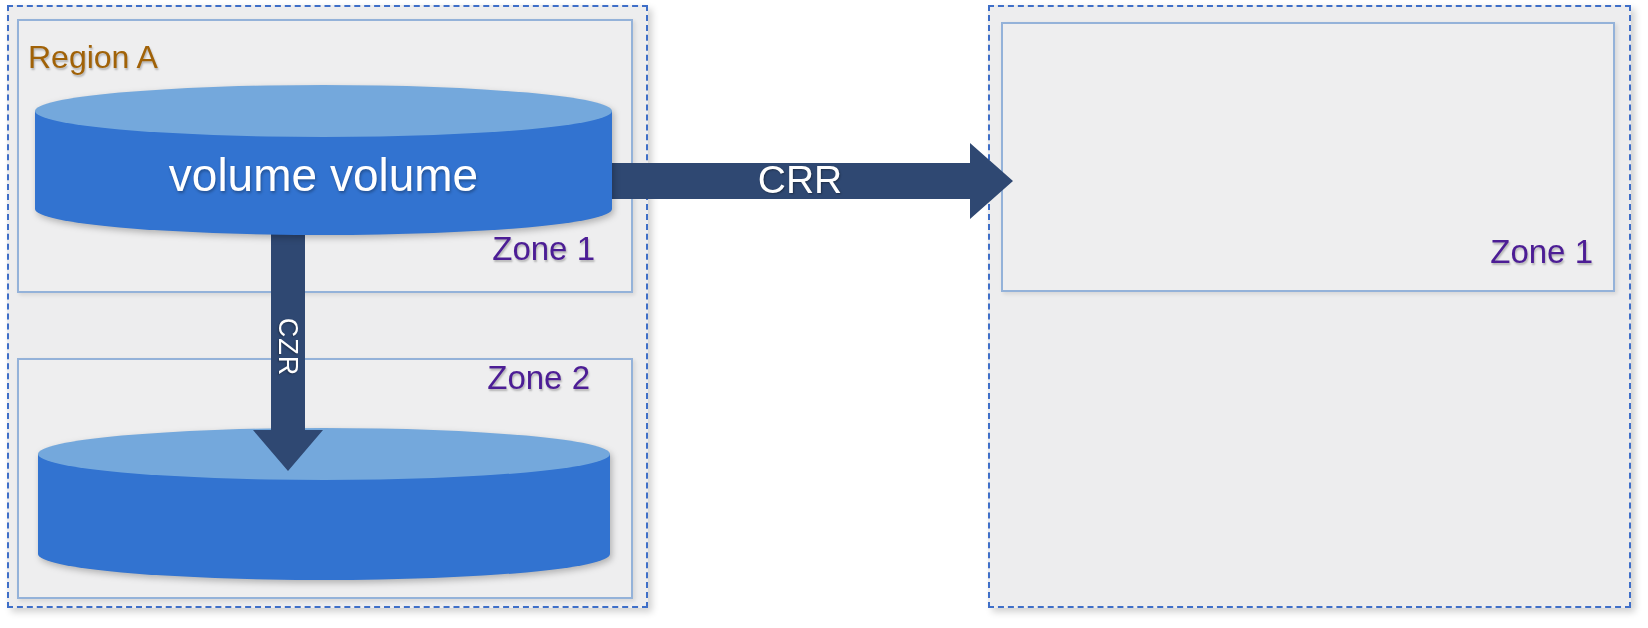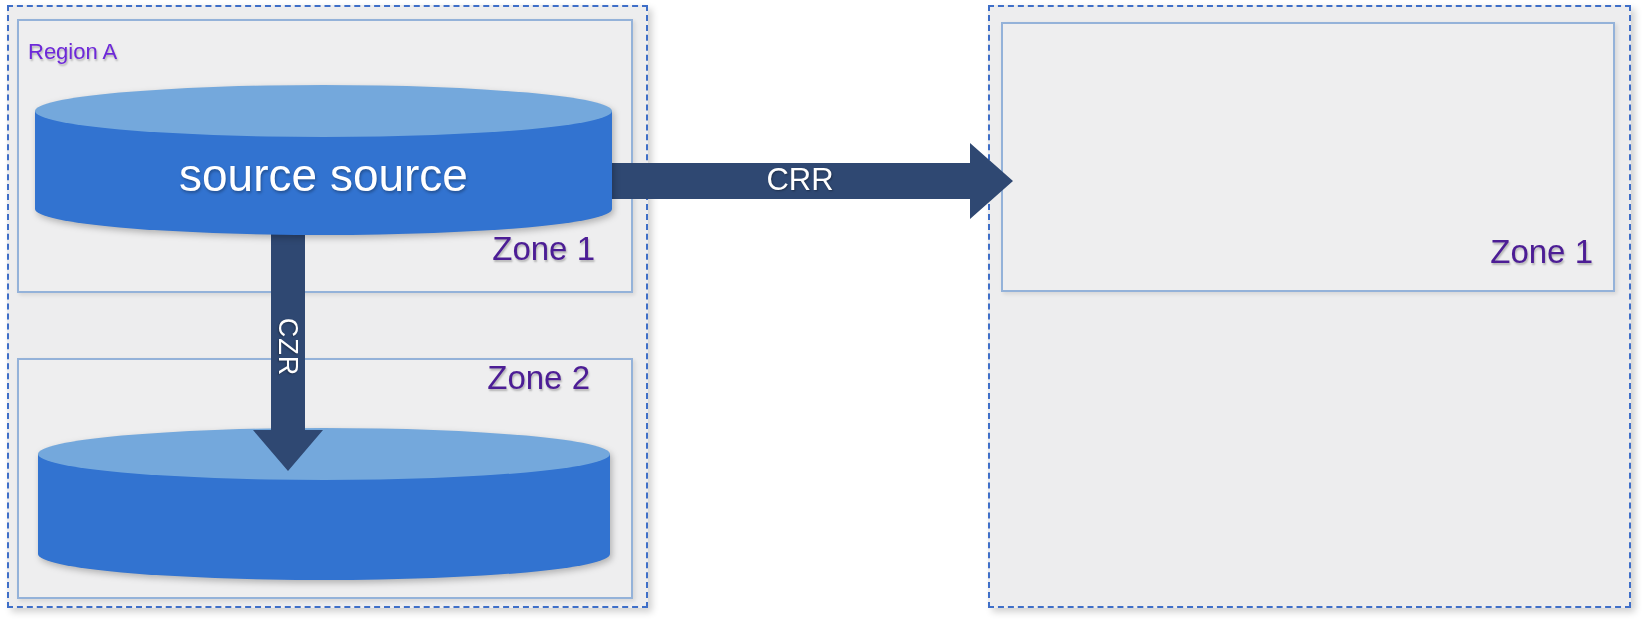--- a/index.html
+++ b/index.html
@@ -15,21 +15,21 @@
     z-index:1;
   }
   .zone{
     position:absolute;box-sizing:border-box;
     border:2px solid #94b2d9;background:#eeeeef;
     box-shadow:2px 2px 4px rgba(0,0,0,0.10);
     z-index:2;
   }
   
   .region-label{
-    position:absolute;z-index:6;color:#6d28d9;font-size:22px;line-height:1.1;
+    position:absolute;z-index:6;color:#a16207;font-size:32px;line-height:1.1;
     text-shadow:1px 2px 2px rgba(0,0,0,0.25);white-space:nowrap;
   }
   .zone-label{
     position:absolute;z-index:6;color:#4c1d95;font-size:33px;line-height:1.1;
     text-align:right;text-shadow:1px 2px 2px rgba(0,0,0,0.25);white-space:nowrap;
   }
   
   .cylinder{position:absolute;}
   .cylinder svg{display:block;filter:drop-shadow(2px 3px 3px rgba(0,0,0,0.25));}
   .cyl-z5{z-index:5;}
@@ -41,21 +41,21 @@
     text-shadow:1px 2px 3px rgba(0,0,0,0.30);
     z-index:6;pointer-events:none;
   }
   
   .arrows{position:absolute;left:0;top:0;z-index:4;}
   .arrow-label{
     position:absolute;z-index:6;color:#ffffff;white-space:nowrap;
     text-shadow:1px 1px 2px rgba(0,0,0,0.35);
     display:flex;align-items:center;justify-content:center;
   }
-  .arrow-label-crr{left:740px;top:161px;width:120px;height:38px;font-size:31px;}
+  .arrow-label-crr{left:740px;top:161px;width:120px;height:38px;font-size:39px;}
   .arrow-label-czr{
     left:238px;top:325px;width:100px;height:44px;font-size:27px;letter-spacing:1px;
     transform:rotate(90deg);
   }
 </style>
 </head>
 <body>
 
 <div class="canvas">
 
@@ -78,21 +78,21 @@
     <polygon points="271,220 305,220 305,430 323,430 288,471 253,430 271,430" fill="#2f4872"></polygon>
   </svg>
   <div class="arrow-label arrow-label-crr">CRR</div>
   <div class="arrow-label arrow-label-czr">CZR</div>
 
   <div class="cylinder cyl-z5" style="left:35px;top:85px;width:577px;height:150px;">
     <svg width="577" height="150" viewBox="0 0 577 150">
       <path d="M0 26 V124 A288.5 26 0 0 0 577 124 V26 Z" fill="#3273d0"></path>
       <ellipse cx="288.5" cy="26" rx="288.5" ry="26" fill="#74a8dc"></ellipse>
     </svg>
-    <div class="cyl-label">source source</div>
+    <div class="cyl-label">volume volume</div>
   </div>
 
 
   <div class="cylinder cyl-z3" style="left:38px;top:428px;width:572px;height:152px;">
     <svg width="572" height="152" viewBox="0 0 572 152">
       <path d="M0 26 V126 A286 26 0 0 0 572 126 V26 Z" fill="#3273d0"></path>
       <ellipse cx="286" cy="26" rx="286" ry="26" fill="#74a8dc"></ellipse>
     </svg>
   </div>
 

